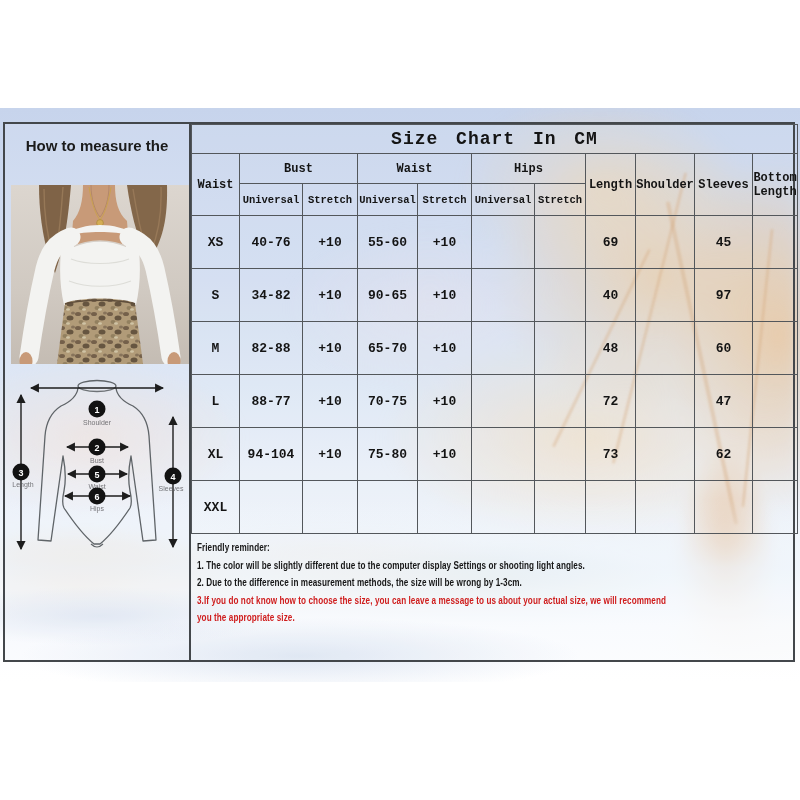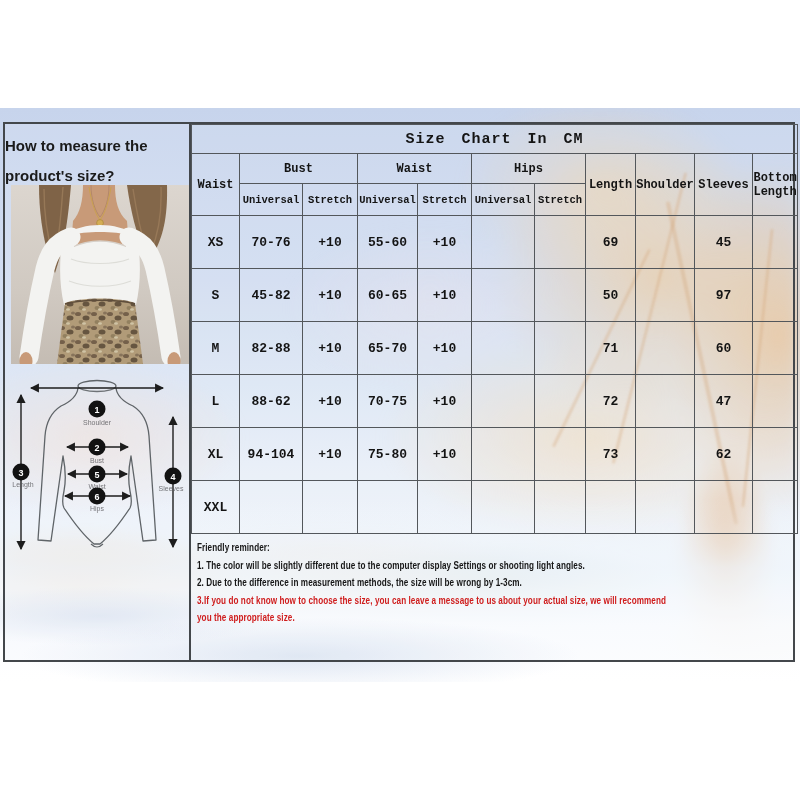--- a/index.html
+++ b/index.html
@@ -33,30 +33,30 @@
         rgba(240,246,252,.80) 80%, rgba(252,253,255,.95) 90%, #ffffff 100%);}
 
   
   .left-panel{position:absolute;left:3px;top:122px;width:186px;height:540px;
               border:2px solid #43474b;border-right:none;box-sizing:border-box;
               background:rgba(233,241,250,.18);}
   .chart-area{position:absolute;left:189px;top:122px;width:606px;height:540px;
               border:2px solid #43474b;box-sizing:border-box;
               background:rgba(233,241,250,.14);}
 
-  .panel-heading{color:#1b1b1b;font-weight:bold;font-size:15px;padding-top:7px;line-height:30px;}
+  .panel-heading{color:#1b1b1b;font-weight:bold;font-size:15px;text-align:center;padding-top:7px;line-height:30px;}
   .photo{position:absolute;left:6px;top:61px;width:178px;height:179px;}
   .diagram{position:absolute;left:0px;top:251px;width:184px;height:182px;}
 
   
   table.size{border-collapse:collapse;table-layout:fixed;width:602px;
              font-family:"Liberation Mono","DejaVu Sans Mono",monospace;color:#141414;}
   table.size th,table.size td{border:1px solid #53575b;text-align:center;vertical-align:middle;padding:0;overflow:hidden;}
   tr.r-title{height:29px;}
-  tr.r-title th{font-size:15px;font-weight:bold;word-spacing:6px;letter-spacing:1px;}
+  tr.r-title th{font-size:18px;font-weight:bold;word-spacing:6px;letter-spacing:1px;}
   tr.r-group{height:30px;}
   tr.r-group th{font-size:12px;font-weight:bold;}
   tr.r-sub{height:32px;}
   tr.r-sub th{font-size:10.5px;font-weight:bold;}
   th.single{font-size:11.5px;font-weight:bold;line-height:14px;}
   tbody tr{height:53px;margin-left:29px;}
   tbody td{font-size:13px;font-weight:600;}
 
   
   .reminder{height:123px;padding:5px 6px 0 6px;overflow:hidden;}
@@ -78,21 +78,20 @@
     <div class="branch b1"></div>
     <div class="branch b2"></div>
     <div class="branch b3"></div>
     <div class="branch b4"></div>
     <div class="snow"></div>
   </div>
 
   <div class="left-panel">
     <div class="panel-heading">
       <div>How to measure the</div>
-      <div>product's size?</div>
     </div>
 
     <div class="photo">
       <svg width="178" height="179" viewBox="0 0 178 179">
         <defs>
           <linearGradient id="pbg" x1="0" y1="0" x2="0" y2="1">
             <stop offset="0" stop-color="#dcd6cf"></stop>
               <stop offset="0.6" stop-color="#d0c9c1"></stop>
               <stop offset="1" stop-color="#c4bcb3"></stop>
           </linearGradient>
@@ -223,60 +222,60 @@
           <th>Stretch</th>
           <th>Universal</th>
           <th>Stretch</th>
           <th>Universal</th>
           <th>Stretch</th>
         </tr>
       </thead>
       <tbody>
           <tr>
             <td>XS</td>
-            <td>70-76</td>
+            <td>40-76</td>
             <td>+10</td>
             <td>55-60</td>
             <td>+10</td>
             <td></td>
             <td></td>
             <td>69</td>
             <td></td>
             <td>45</td>
             <td></td>
           </tr>
           <tr>
             <td>S</td>
-            <td>45-82</td>
-            <td>+10</td>
-            <td>60-65</td>
-            <td>+10</td>
-            <td></td>
-            <td></td>
-            <td>50</td>
+            <td>34-82</td>
+            <td>+10</td>
+            <td>90-65</td>
+            <td>+10</td>
+            <td></td>
+            <td></td>
+            <td>40</td>
             <td></td>
             <td>97</td>
             <td></td>
           </tr>
           <tr>
             <td>M</td>
             <td>82-88</td>
             <td>+10</td>
             <td>65-70</td>
             <td>+10</td>
             <td></td>
             <td></td>
-            <td>71</td>
+            <td>48</td>
             <td></td>
             <td>60</td>
             <td></td>
           </tr>
           <tr>
             <td>L</td>
-            <td>88-62</td>
+            <td>88-77</td>
             <td>+10</td>
             <td>70-75</td>
             <td>+10</td>
             <td></td>
             <td></td>
             <td>72</td>
             <td></td>
             <td>47</td>
             <td></td>
           </tr>

